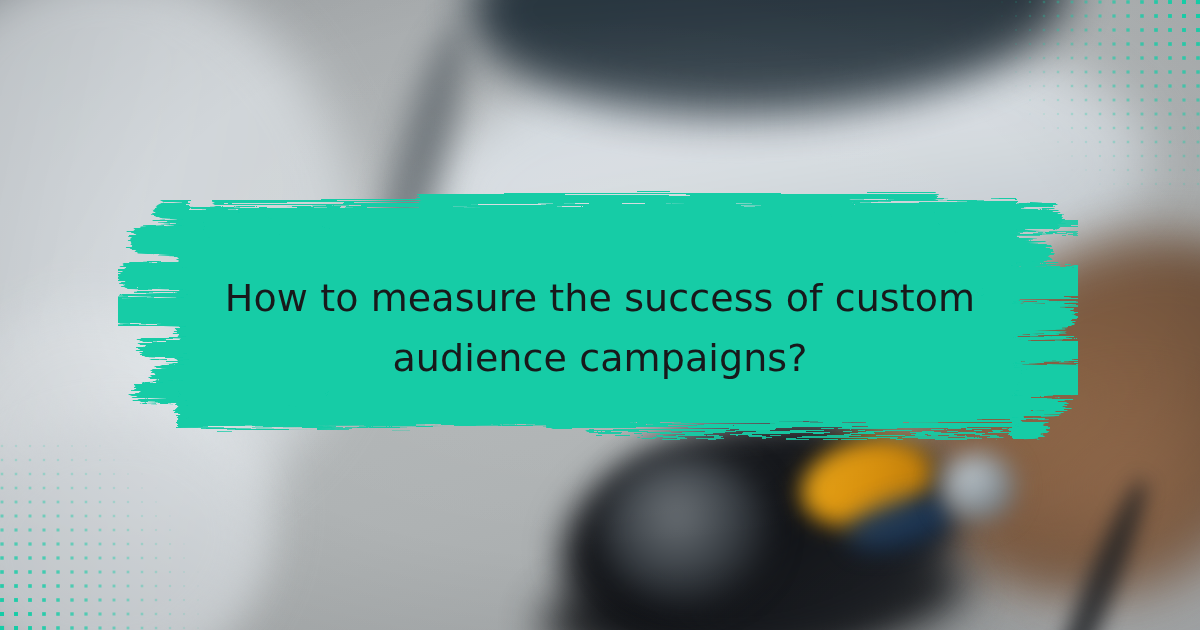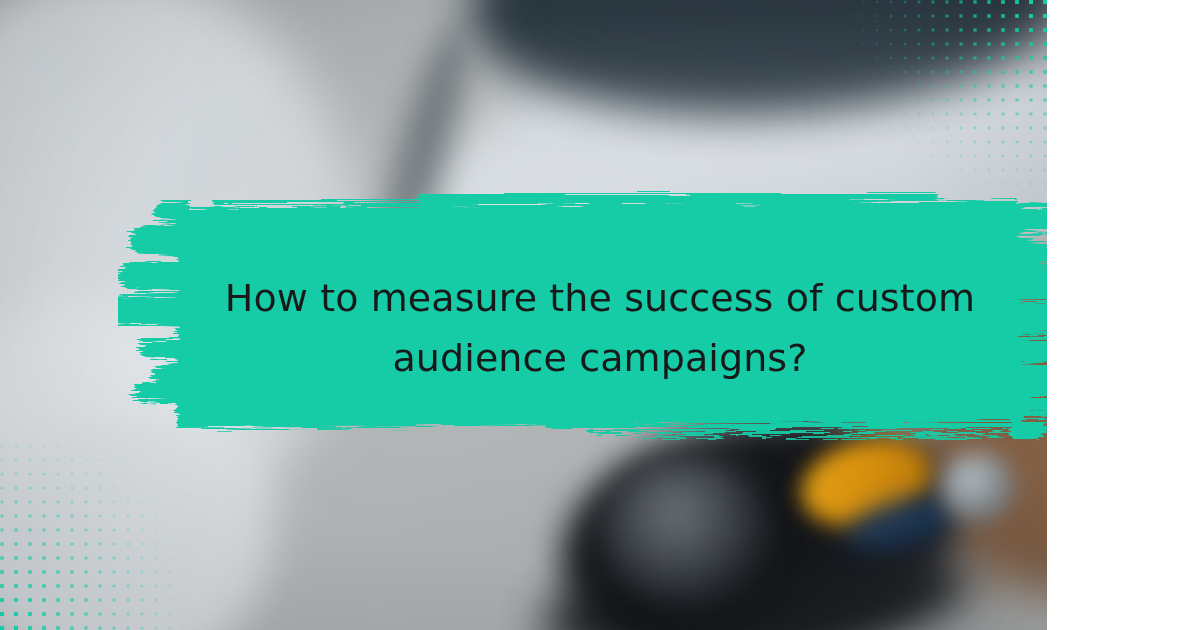--- a/index.html
+++ b/index.html
@@ -3,21 +3,21 @@
 <meta charset="utf-8">
 <title>Blog Post Hero Card</title>
 <style>
   html, body {
     margin: 0;
     padding: 0;
     background: #fff;
   }
   #stage {
     position: relative;
-    width: 1047px;
+    width: 1200px;
     height: 630px;
     overflow: hidden;
     font-family: "DejaVu Sans", "Liberation Sans", sans-serif;
     background: #fca5a5;
   }
 
   
   .photo {
     position: absolute;
     inset: 0;

